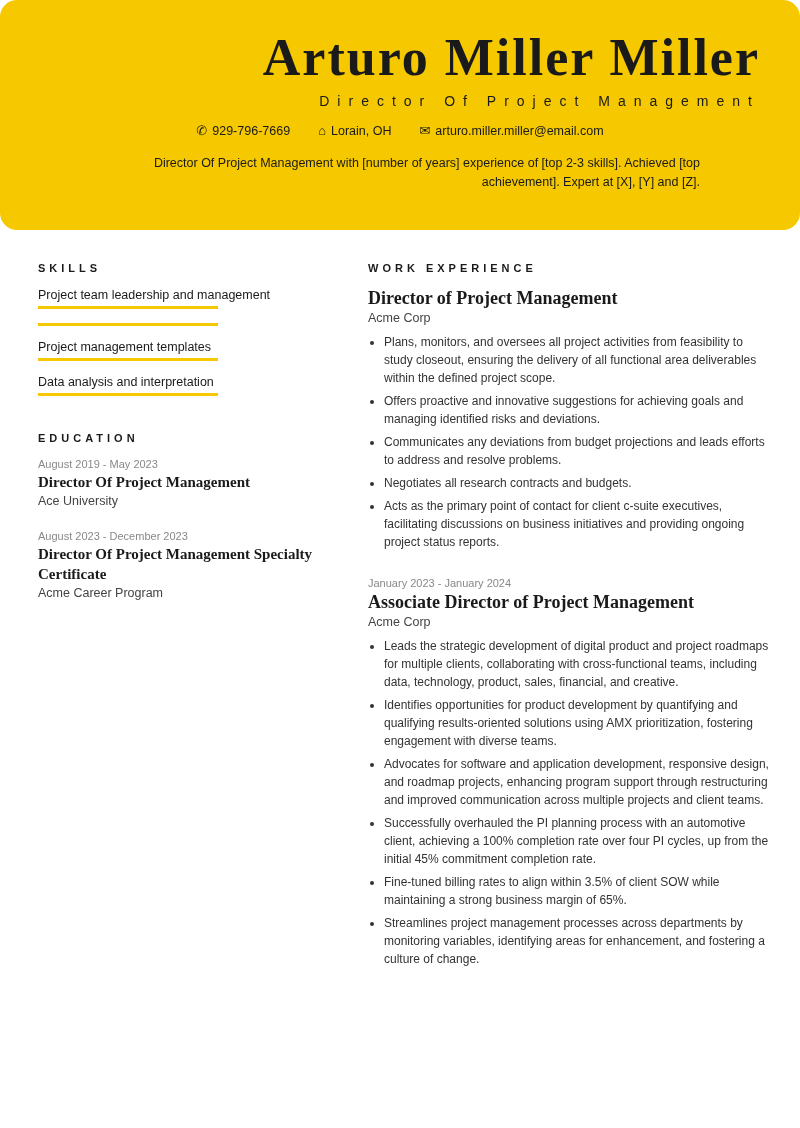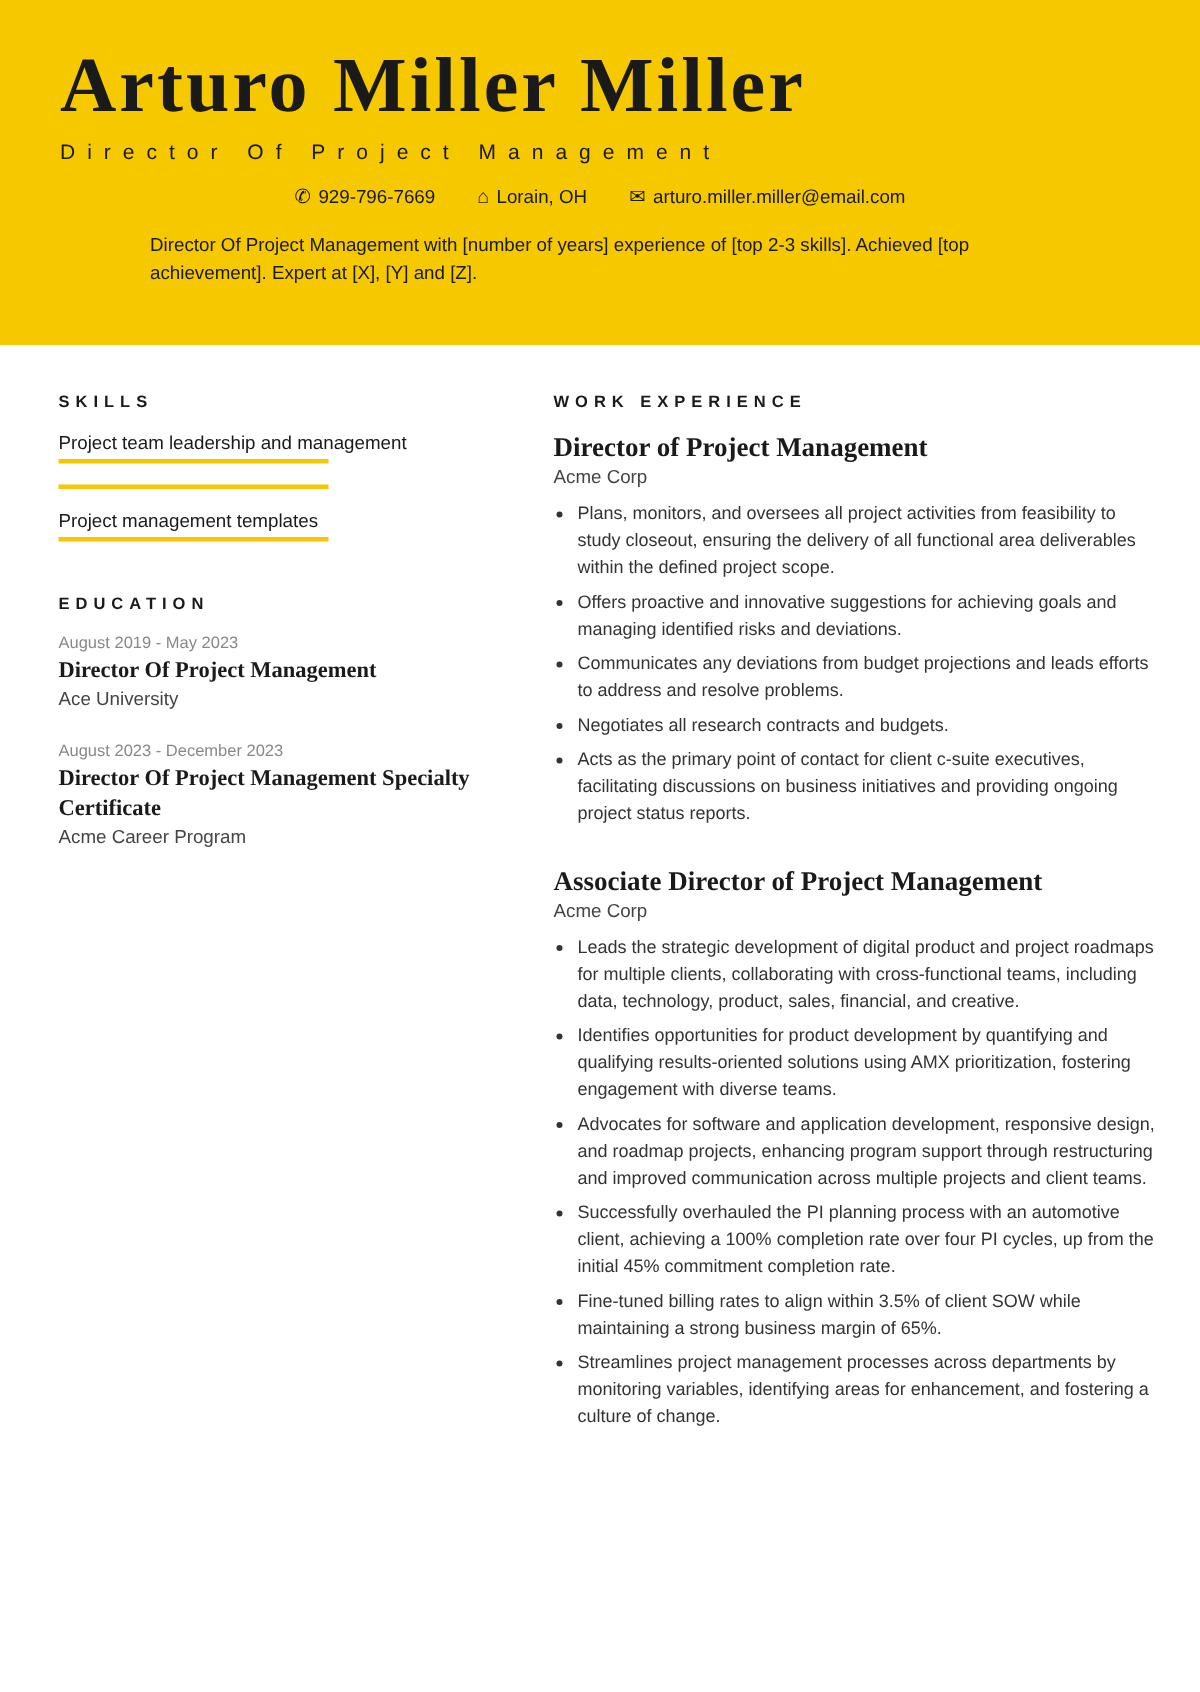--- a/index.html
+++ b/index.html
@@ -9,21 +9,22 @@
       background: #fff;
       font-family: Georgia, 'Times New Roman', serif;
       color: #222;
       font-size: 13px;
     }
 
     
     .header {
       background: #f5c800;
       padding: 28px 40px 22px 40px;
-      text-align: left;
+      text-align: right;
+      border-radius: 17px;
     }
     .header-name {
       font-size: 52px;
       font-weight: 700;
       letter-spacing: 2px;
       color: #1a1a1a;
       font-family: Georgia, serif;
       margin-bottom: 6px;
     }
     .header-title {
@@ -57,23 +58,22 @@
       font-size: 12.5px;
       color: #1a1a1a;
       line-height: 1.5;
       max-width: 600px;
       margin: 16px auto;
     }
 
     
     .main-body {
       display: flex;
-      padding: 32px 30px 40px 27px;
+      padding: 32px 30px 40px 38px;
       gap: 30px;
-      margin-left: 12px;
     }
 
     
     .left-col {
       width: 300px;
       flex-shrink: 0;
     }
 
     .section-heading {
       font-family: Arial, sans-serif;
@@ -202,20 +202,24 @@
 
       <div class="skill-item">
         <div class="skill-name">Project team leadership and management</div>
         <div class="skill-bar"></div>
       </div>
       <div class="skill-item">
         <div class="skill-bar"></div>
       </div>
       <div class="skill-item">
         <div class="skill-name">Project management templates</div>
+        <div class="skill-bar"></div>
+      </div>
+      <div class="skill-item">
+        <div class="skill-name">Data analysis and interpretation</div>
         <div class="skill-bar"></div>
       </div>
     </div>
 
     <div class="education-section">
       <div class="section-heading">EDUCATION</div>
 
       <div class="edu-entry">
         <div class="edu-date">August 2019 - May 2023</div>
         <div class="edu-degree">Director Of Project Management</div>
@@ -242,20 +246,21 @@
         <ul class="work-bullets">
           <li>Plans, monitors, and oversees all project activities from feasibility to study closeout, ensuring the delivery of all functional area deliverables within the defined project scope.</li>
           <li>Offers proactive and innovative suggestions for achieving goals and managing identified risks and deviations.</li>
           <li>Communicates any deviations from budget projections and leads efforts to address and resolve problems.</li>
           <li>Negotiates all research contracts and budgets.</li>
           <li>Acts as the primary point of contact for client c-suite executives, facilitating discussions on business initiatives and providing ongoing project status reports.</li>
         </ul>
       </div>
 
       <div class="work-entry">
+        <div class="work-date">January 2023 - January 2024</div>
         <div class="work-title">Associate Director of Project Management</div>
         <div class="work-company">Acme Corp</div>
         <ul class="work-bullets">
           <li>Leads the strategic development of digital product and project roadmaps for multiple clients, collaborating with cross-functional teams, including data, technology, product, sales, financial, and creative.</li>
           <li>Identifies opportunities for product development by quantifying and qualifying results-oriented solutions using AMX prioritization, fostering engagement with diverse teams.</li>
           <li>Advocates for software and application development, responsive design, and roadmap projects, enhancing program support through restructuring and improved communication across multiple projects and client teams.</li>
           <li>Successfully overhauled the PI planning process with an automotive client, achieving a 100% completion rate over four PI cycles, up from the initial 45% commitment completion rate.</li>
           <li>Fine-tuned billing rates to align within 3.5% of client SOW while maintaining a strong business margin of 65%.</li>
           <li>Streamlines project management processes across departments by monitoring variables, identifying areas for enhancement, and fostering a culture of change.</li>
         </ul>

